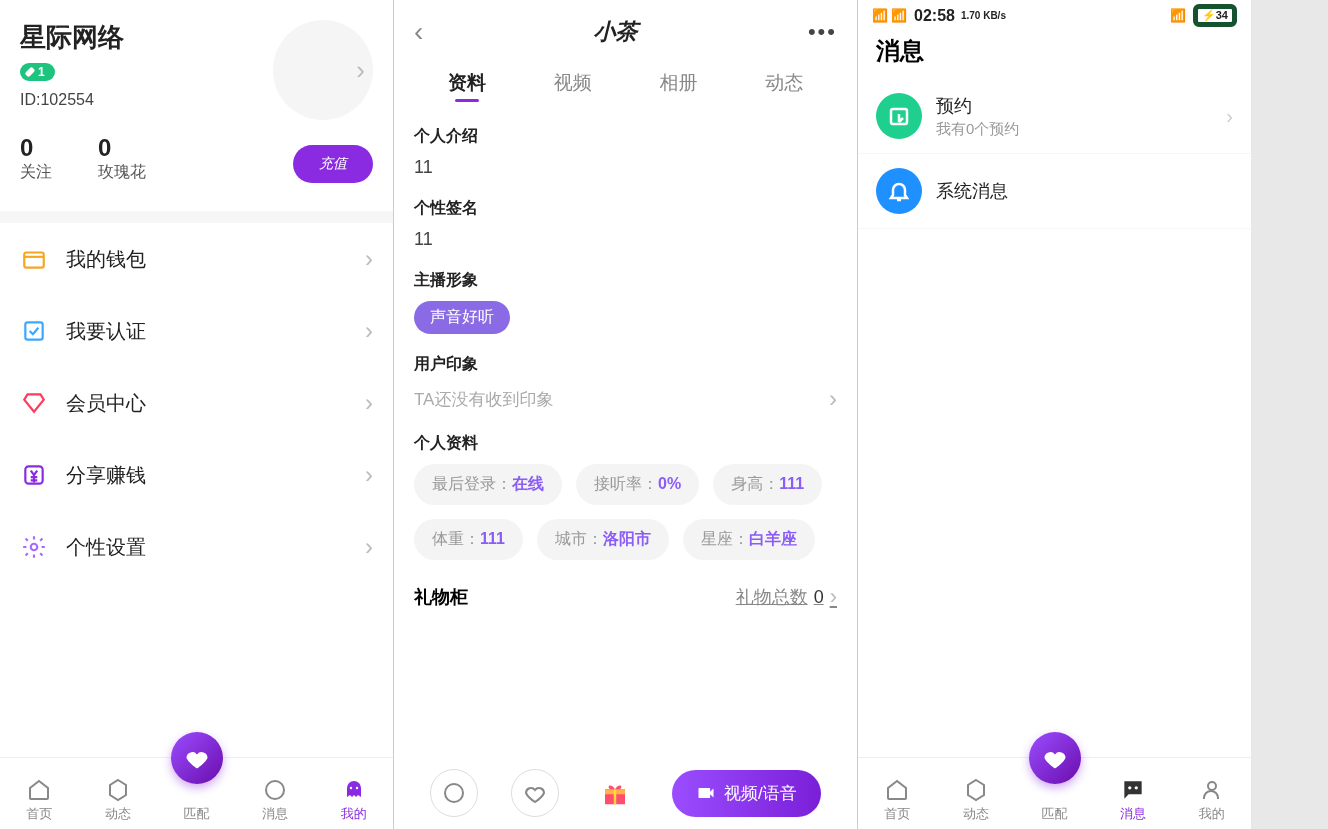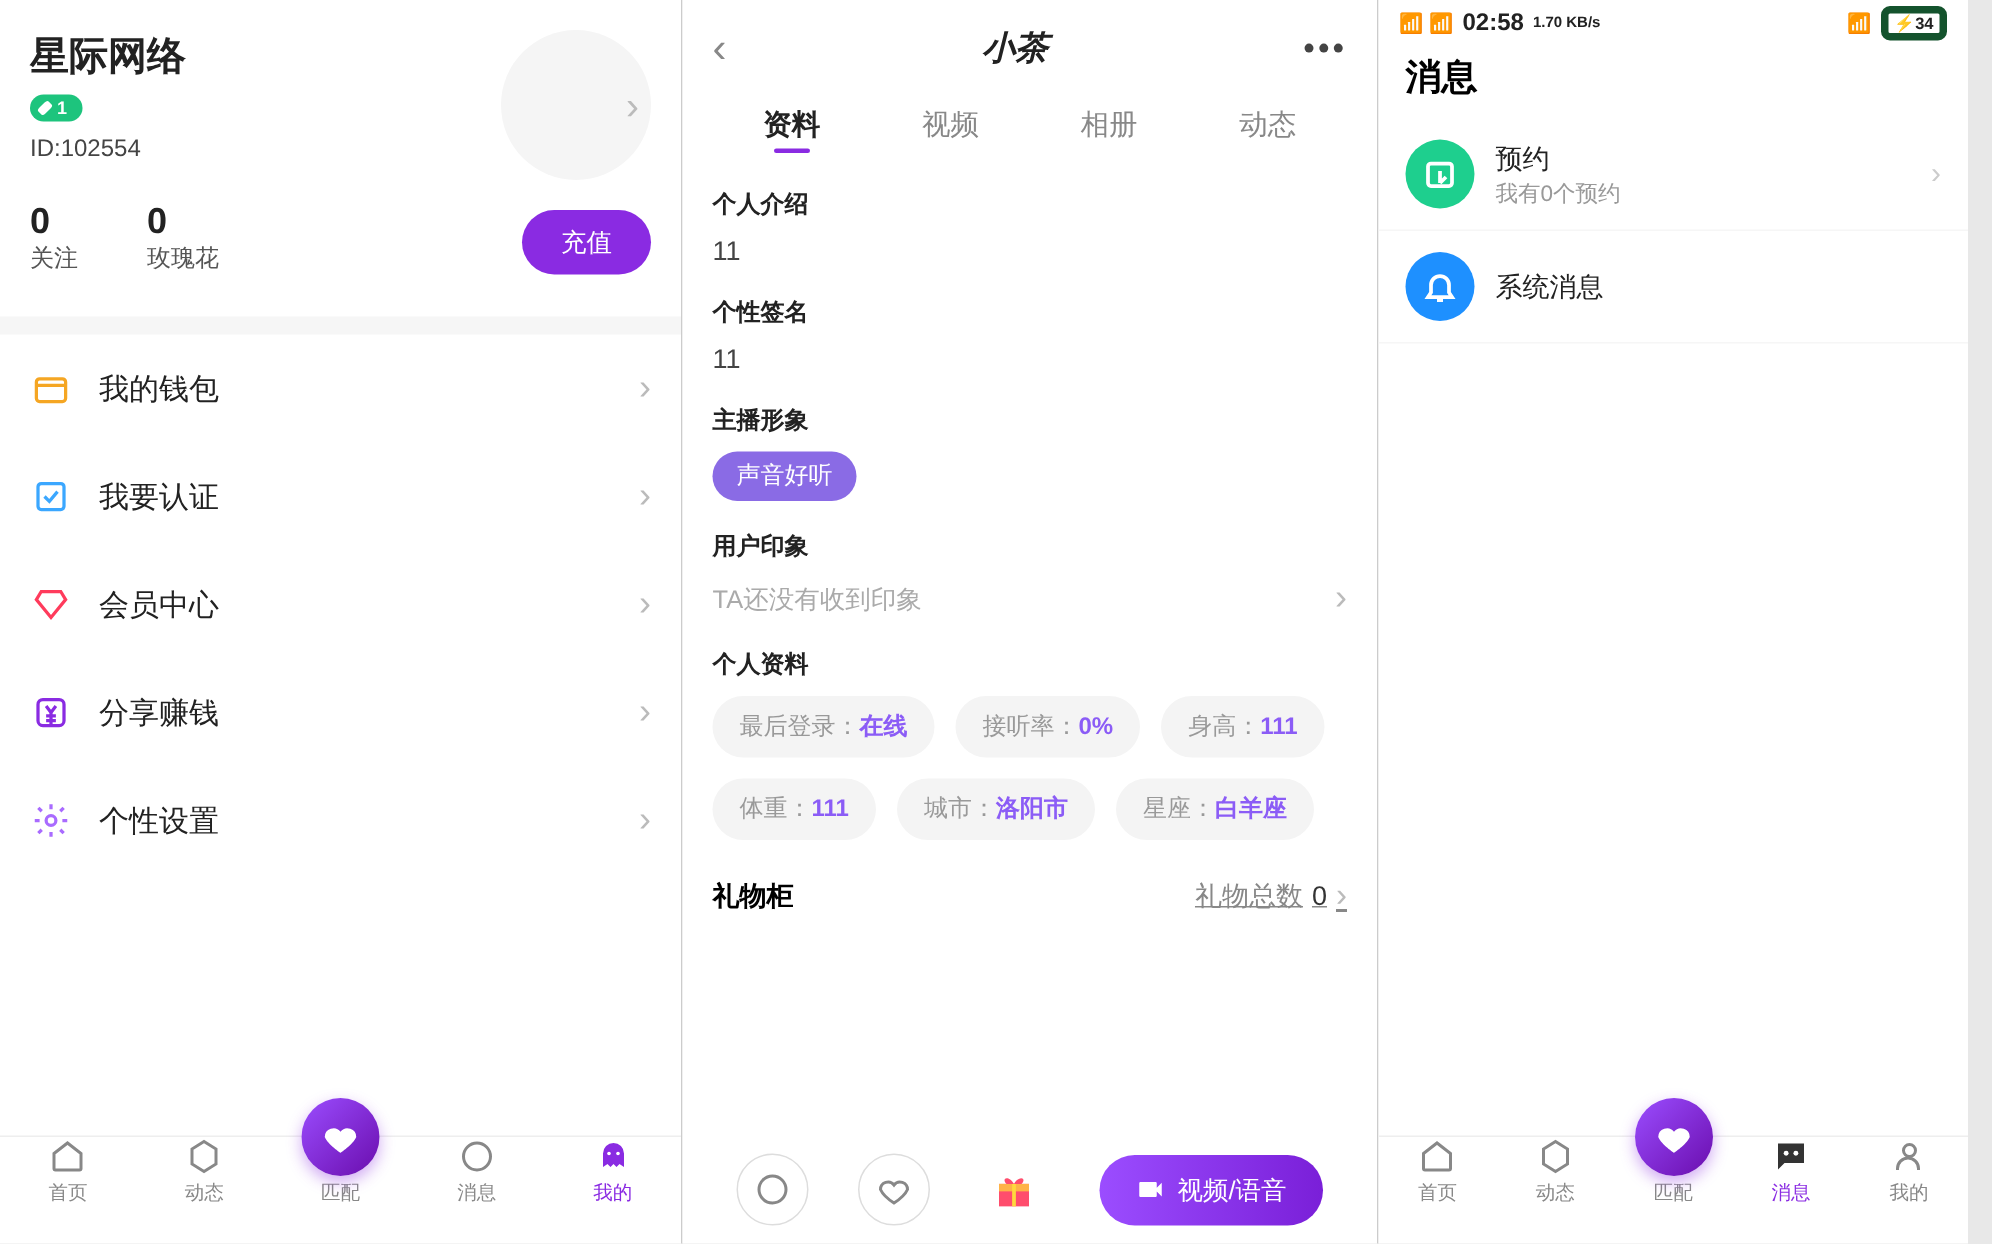--- a/index.html
+++ b/index.html
@@ -1,42 +1,42 @@
 <!DOCTYPE html>
 <html><head>
 <meta charset="utf-8">
 <style>
 * { margin: 0; padding: 0; box-sizing: border-box; font-family: -apple-system, "PingFang SC", "Microsoft YaHei", sans-serif; }
 body { background: #e8e8e8; display: flex; width: 1328px; height: 829px; overflow: hidden; }
 .screen { background: #fff; height: 829px; position: relative; overflow: hidden; display: flex; flex-direction: column; }
-.s1 { width: 455px; border-right: 1px solid #ccc; }
+.s1 { width: 394px; border-right: 1px solid #ccc; }
 .s2 { width: 464px; border-right: 1px solid #ccc; }
 .s3 { width: 393px; }
 
 .s1-top { padding: 20px 20px 10px 20px; }
 .s1-head { display: flex; justify-content: space-between; align-items: flex-start; }
 .s1-name { font-size: 26px; font-weight: 700; color: #222; }
 .s1-avatar { width: 100px; height: 100px; border-radius: 50%; background: #f5f5f5; display: flex; align-items: center; justify-content: flex-end; padding-right: 8px; }
 .badge { margin-top: 8px; display: inline-flex; align-items: center; background: #1dc47d; color: #fff; border-radius: 10px; padding: 2px 10px 2px 6px; font-size: 12px; font-weight: 600; }
 .badge::before { content: ""; width: 8px; height: 8px; background: #fff; border-radius: 2px; margin-right: 4px; transform: rotate(45deg) scale(0.7,1.2); }
 .uid { margin-top: 10px; font-size: 16px; color: #444; }
 .stats-row { display: flex; align-items: flex-end; margin-top: 14px; padding-bottom: 18px; }
 .stat { margin-right: 46px; }
 .stat-n { font-size: 24px; font-weight: 700; color: #222; }
 .stat-l { font-size: 16px; color: #555; }
-.recharge { margin-left: auto; background: #8a2be2; color: #fff; border: none; border-radius: 22px; font-size: 17px; padding: 10px 26px; font-weight: 500; }
+.recharge { margin-left: auto; background: #8a2be2; color: #fff; border: none; border-radius: 22px; font-size: 14px; padding: 10px 26px; font-weight: 500; font-style: italic; }
 .gap { height: 12px; background: #f6f6f6; }
 .list { flex: 1; overflow: hidden; }
 .li { display: flex; align-items: center; padding: 22px 20px; font-size: 20px; color: #222; }
 .li .ic { width: 28px; height: 28px; margin-right: 18px; display: flex; align-items: center; justify-content: center; }
 .li .chev { margin-left: auto; color: #bbb; font-size: 24px; }
 .toggle { margin-left: auto; width: 50px; height: 28px; background: #eee; border-radius: 14px; position: relative; }
 .toggle::after { content: ""; position: absolute; width: 22px; height: 22px; background: #fff; border-radius: 50%; top: 3px; left: 3px; box-shadow: 0 1px 3px rgba(0,0,0,0.2); }
 .bottom-nav { height: 72px; display: flex; border-top: 1px solid #eee; position: relative; }
-.bn-item { flex: 1; display: flex; flex-direction: column; align-items: center; padding-bottom: 6px; font-size: 13px; color: #888; }
+.bn-item { flex: 1; display: flex; flex-direction: column; align-items: center; justify-content: flex-end; padding-bottom: 6px; font-size: 13px; color: #888; }
 .bn-item.active { color: #8a2be2; }
 .bn-ic { width: 26px; height: 26px; margin-bottom: 2px; display: flex; align-items: center; justify-content: center; }
 .fab { position: absolute; top: -26px; left: 50%; transform: translateX(-50%); width: 52px; height: 52px; background: linear-gradient(135deg,#9b4dff,#6a0dad); border-radius: 50%; display: flex; align-items: center; justify-content: center; box-shadow: 0 4px 10px rgba(138,43,226,0.4); }
 
 .s2-header { display: flex; align-items: center; justify-content: space-between; padding: 16px 20px 8px 20px; }
 .back { font-size: 28px; color: #888; }
 .title2 { font-size: 22px; font-weight: 700; color: #222; font-style: italic; }
 .dots { font-size: 22px; color: #444; letter-spacing: 2px; }
 .tabs { display: flex; justify-content: space-around; padding: 14px 20px 10px 20px; }
 .tab { font-size: 19px; color: #888; position: relative; }

